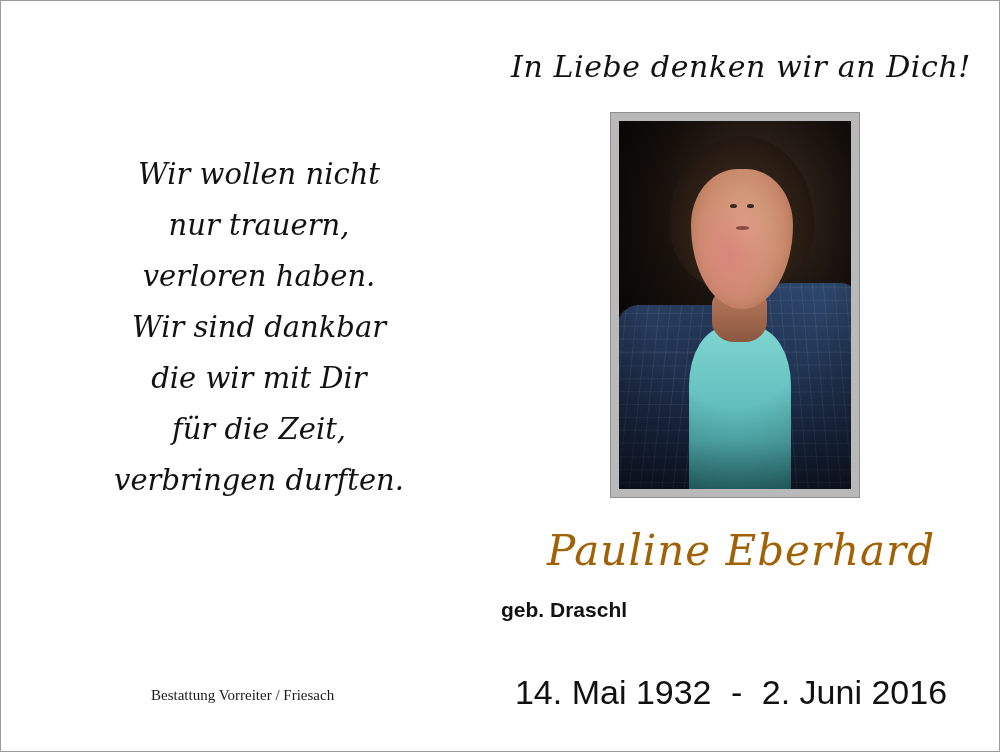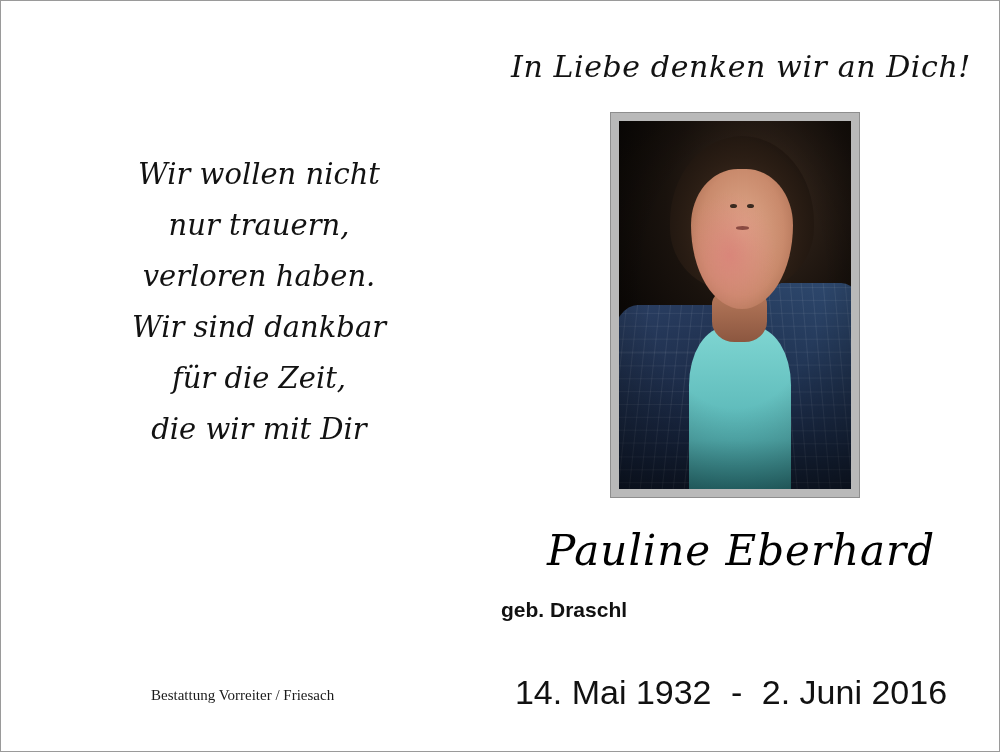--- a/index.html
+++ b/index.html
@@ -176,21 +176,21 @@
   
   .name {
     position: absolute;
     left: 500px;
     top: 525px;
     width: 480px;
     text-align: center;
     font-family: "DejaVu Serif", serif;
     font-style: italic;
     font-size: 42px;
-    color: #000000;
+    color: #a16207;
     letter-spacing: 1px;
     white-space: nowrap;
   }
   .maiden {
     position: absolute;
     left: 500px;
     top: 597px;
     width: 480px;
     text-align: left;
     font-family: "Liberation Sans", sans-serif;
@@ -227,22 +227,23 @@
 
 <div class="card">
 
   <div class="headline">In Liebe denken wir an Dich!</div>
 
   <div class="poem">
     <span class="line">Wir wollen nicht</span>
     <span class="line">nur trauern,</span>
     <span class="line">verloren haben.</span>
     <span class="line">Wir sind dankbar</span>
+    <span class="line">die wir mit Dir</span>
     <span class="line">für die Zeit,</span>
-    <span class="line">die wir mit Dir</span>
+    <span class="line">verbringen durften.</span>
   </div>
 
   <div class="portrait-frame">
     <div class="portrait-inner">
       <div class="ph-bg"></div>
       <div class="ph-jacket-l"></div>
       <div class="ph-jacket-r"></div>
       <div class="ph-collar"></div>
       <div class="ph-neck"></div>
       <div class="ph-hair"></div>

